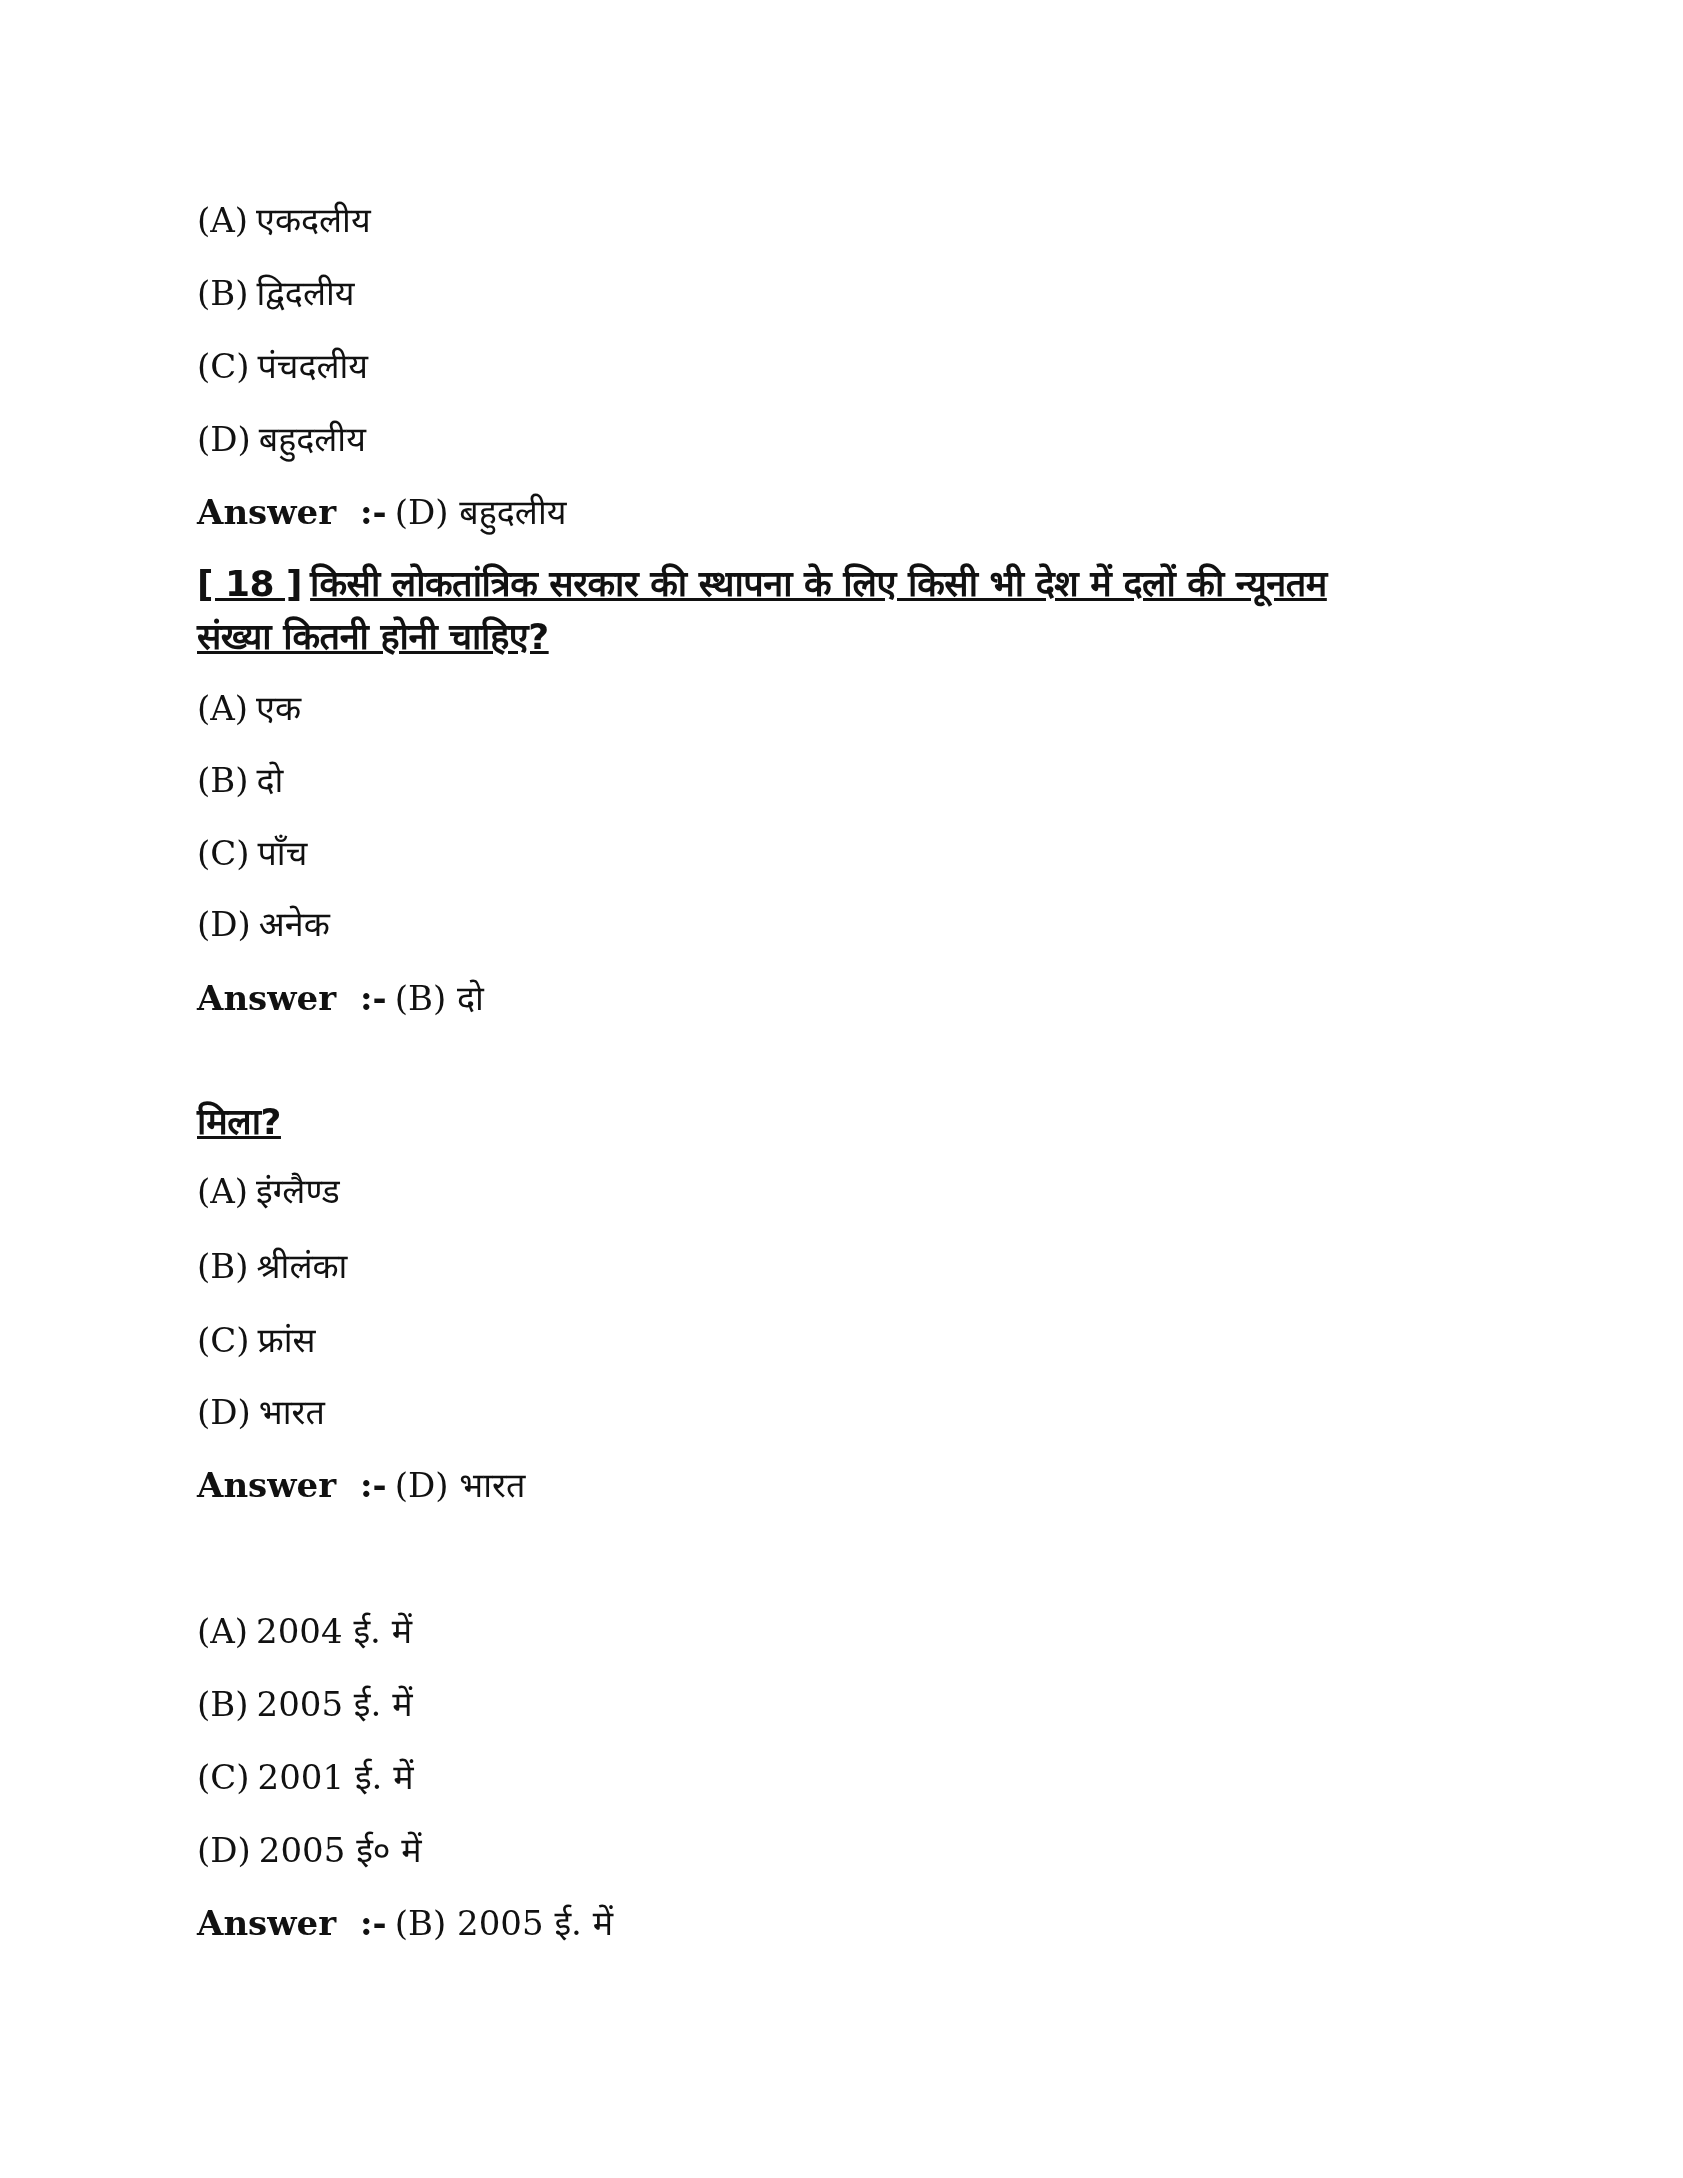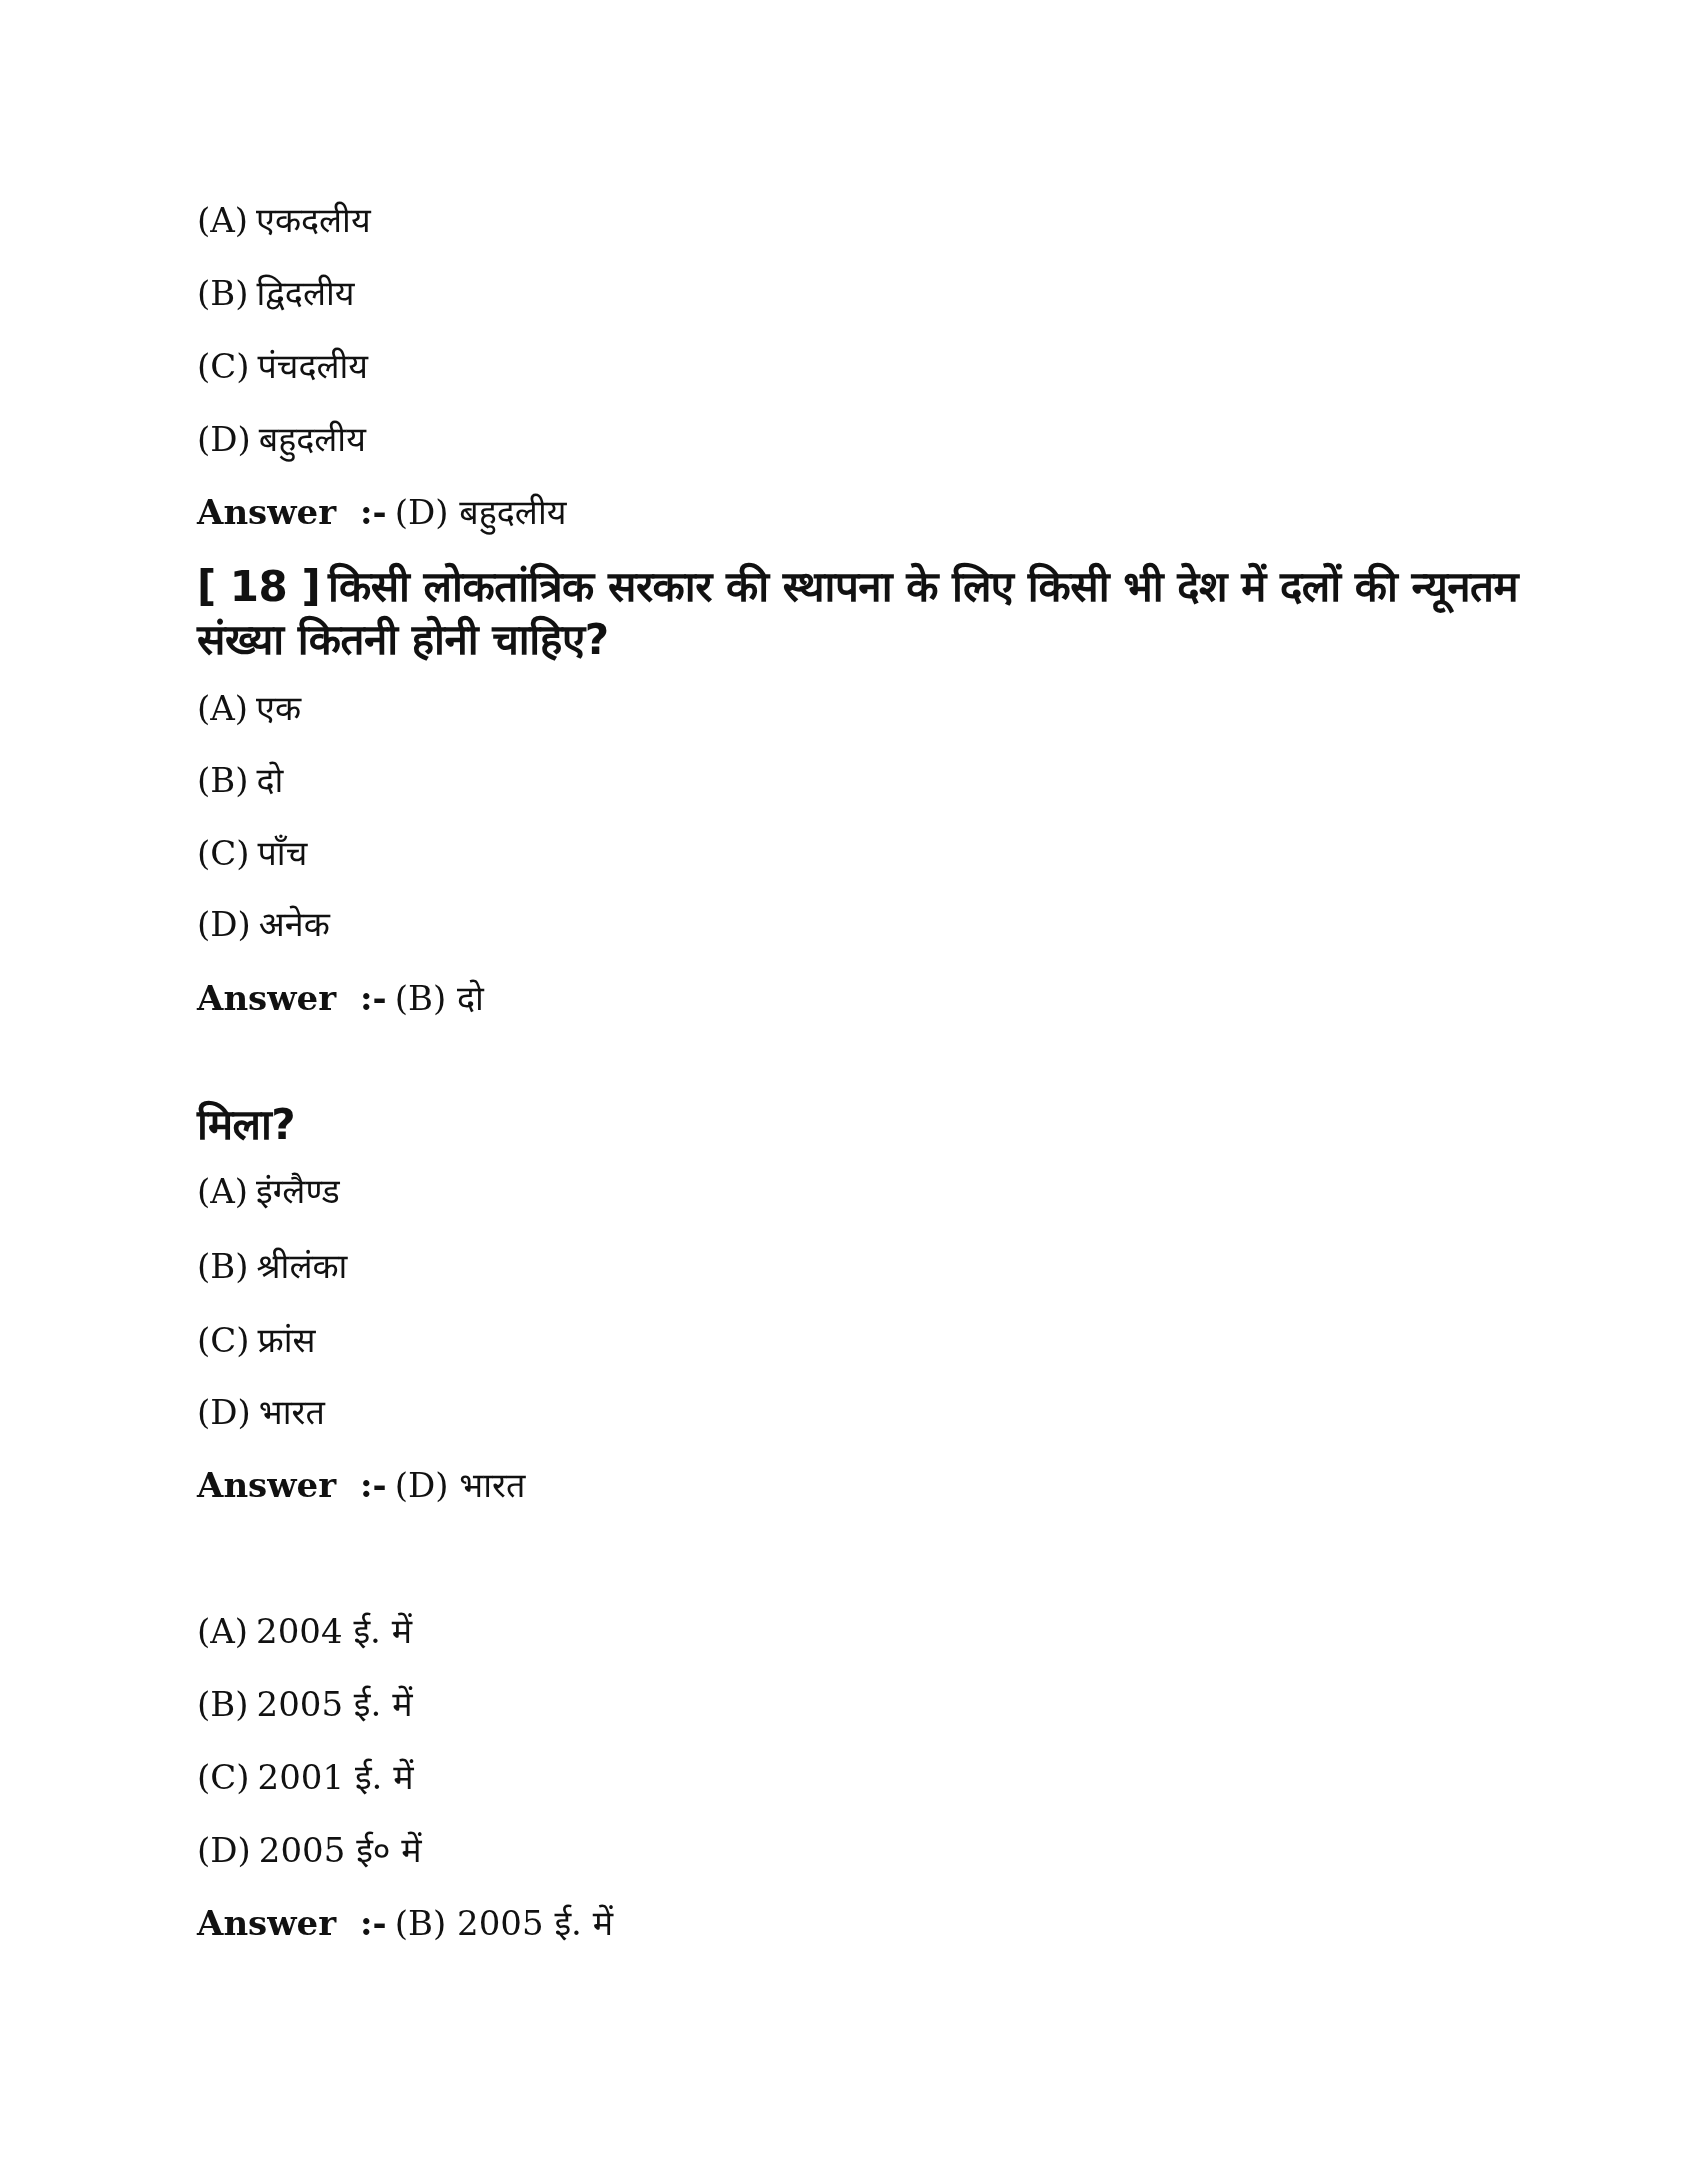--- a/index.html
+++ b/index.html
@@ -40,24 +40,25 @@
     }
     .ans .ans-label {
       font-weight: bold;
       margin-right: 24px;
     }
     .ans .ans-label-sep {
       font-weight: bold;
       margin-right: 8px;
     }
     .q {
-      font-size: 42px;
+      font-size: 36px;
       font-weight: bold;
       font-family: "DejaVu Sans", "Liberation Sans", sans-serif;
       letter-spacing: -0.5px;
+      text-decoration: underline;
     }
     .q .qnum {
       margin-right: 8px;
     }
   </style>
 </head>
 <body>
 
 <div class="page">
 

